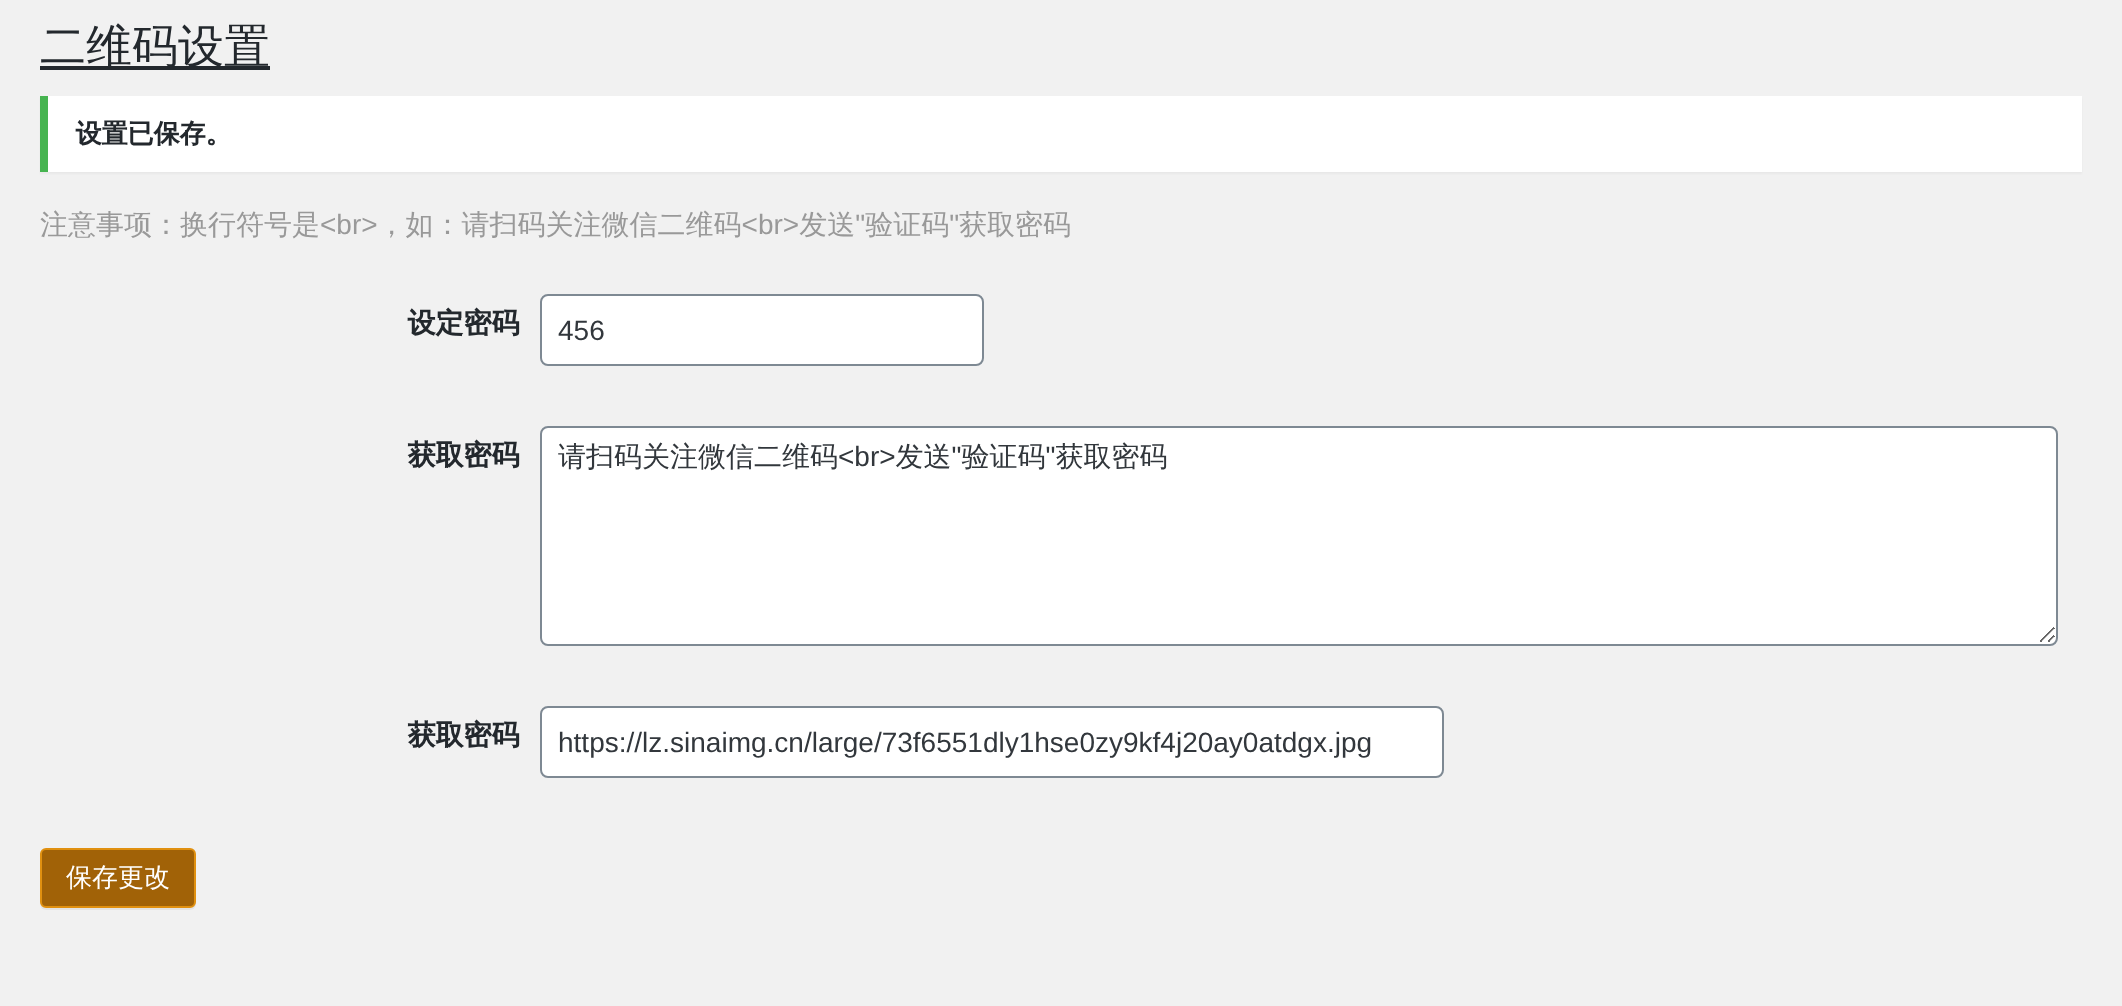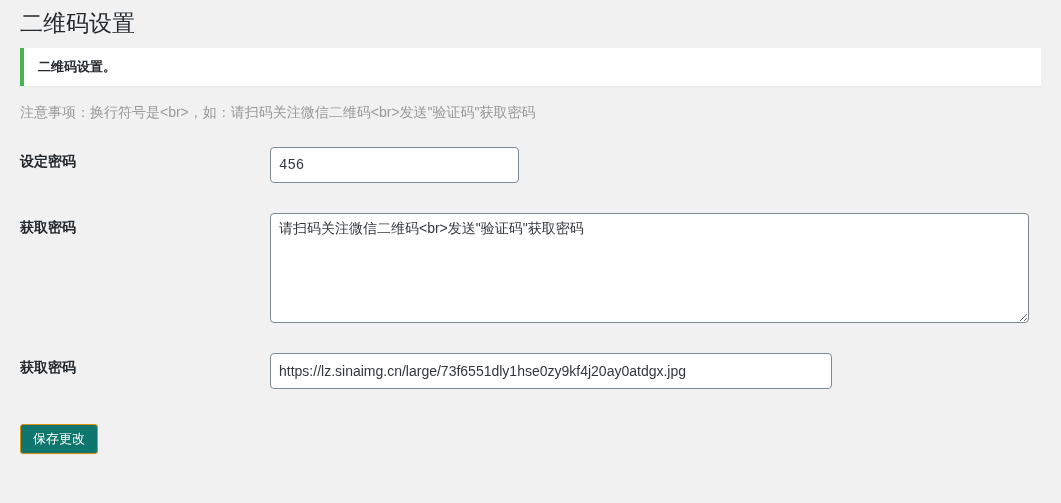--- a/index.html
+++ b/index.html
@@ -13,20 +13,21 @@
       padding: 0 20px 20px 20px;
       color: #23282d;
       width: 1061px;
     }
     h1 {
       font-size: 23px;
       font-weight: 400;
       color: #23282d;
       padding: 9px 0 4px 0;
       line-height: 1.3;
+      text-decoration: underline;
     }
     .notice {
       background: #fff;
       border-left: 4px solid #46b450;
       box-shadow: 0 1px 1px rgba(0,0,0,0.04);
       padding: 1px 12px;
       margin: 5px 0 15px 0;
     }
     .notice p {
       margin: 0.5em 0;
@@ -40,21 +41,21 @@
       font-size: 14px;
       margin: 18px 0 10px 0;
     }
     .form-table {
       width: 100%;
       border-collapse: collapse;
       margin-top: 10px;
     }
     .form-table th {
       width: 250px;
-      text-align: left;
+      text-align: right;
       vertical-align: top;
       padding: 20px 10px 20px 0;
       font-weight: 600;
       font-size: 14px;
       color: #23282d;
       line-height: 1.3;
     }
     .form-table td {
       padding: 15px 10px 15px 0;
       vertical-align: middle;
@@ -65,25 +66,24 @@
       padding: 3px 8px;
       font-size: 14px;
       line-height: 2;
       border: 1px solid #7e8993;
       border-radius: 4px;
       background: #fff;
       color: #32373c;
       box-shadow: 0 0 0 transparent;
     }
     input.regular-text {
-      width: 249px;
-      font-family: Liberation Mono, monospace;
+      width: 222px;
     }
     input.large-text {
-      width: 562px;
+      width: 452px;
     }
     textarea.large-text {
       width: 759px;
       height: 110px;
       padding: 4px 8px;
       font-size: 14px;
       line-height: 1.5;
       border: 1px solid #7e8993;
       border-radius: 4px;
       background: #fff;
@@ -94,41 +94,41 @@
     }
     .form-table th.hint-th {
       vertical-align: top;
     }
     .submit {
       margin-top: 20px;
       padding: 0;
     }
     .button-primary {
       display: inline-block;
-      background: #0f766e;
+      background: #a16207;
       border: 1px solid #e09010;
       color: #fff;
       font-size: 13px;
       line-height: 2.15;
       min-height: 30px;
       padding: 0 12px;
       border-radius: 3px;
       cursor: pointer;
       text-decoration: none;
       box-shadow: 0 1px 0 rgba(0,0,0,0.05);
     }
   </style>
 </head>
 <body>
 
 <h1>二维码设置</h1>
 
 <div class="notice">
   <p>
-    <strong>二维码设置。</strong>
+    <strong>设置已保存。</strong>
   </p>
 </div>
 
 <p class="hint">注意事项：换行符号是&lt;br&gt;，如：请扫码关注微信二维码&lt;br&gt;发送"验证码"获取密码</p>
 
 <table class="form-table">
   <tbody>
     <tr>
       <th>设定密码</th>
       <td>

